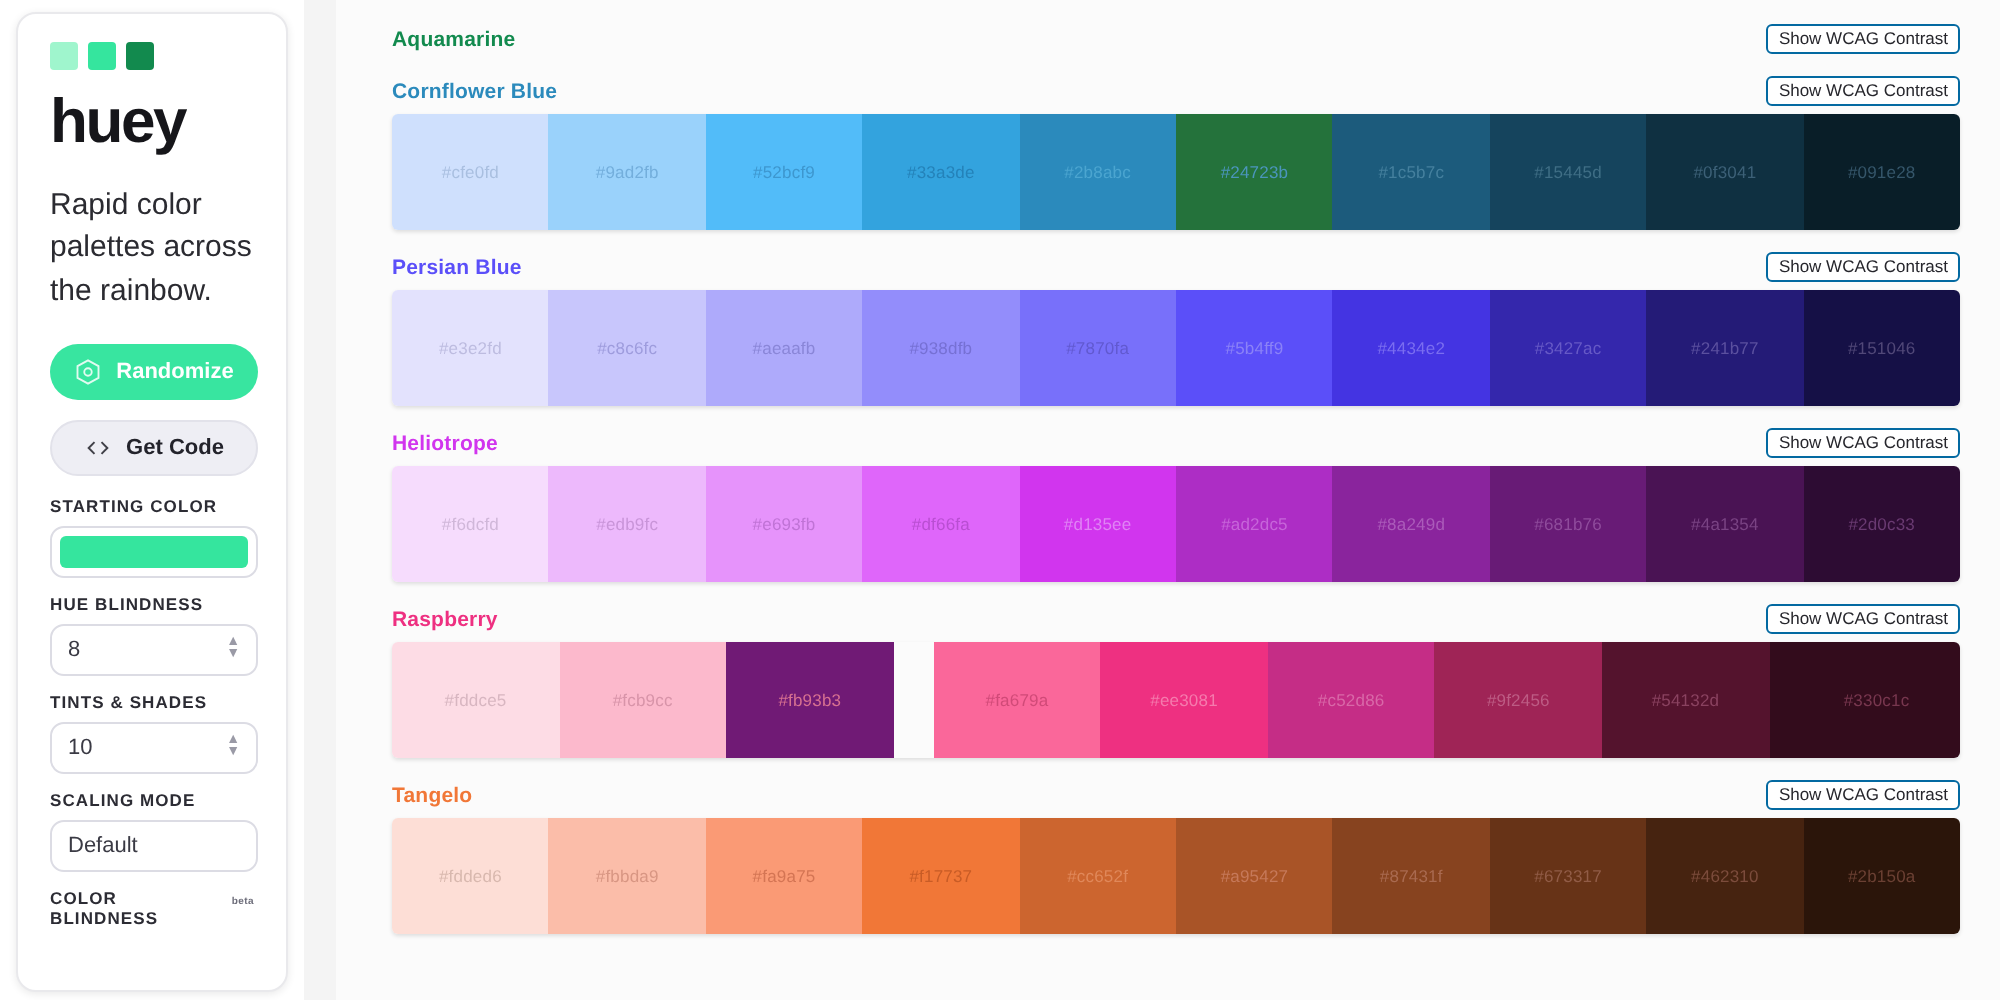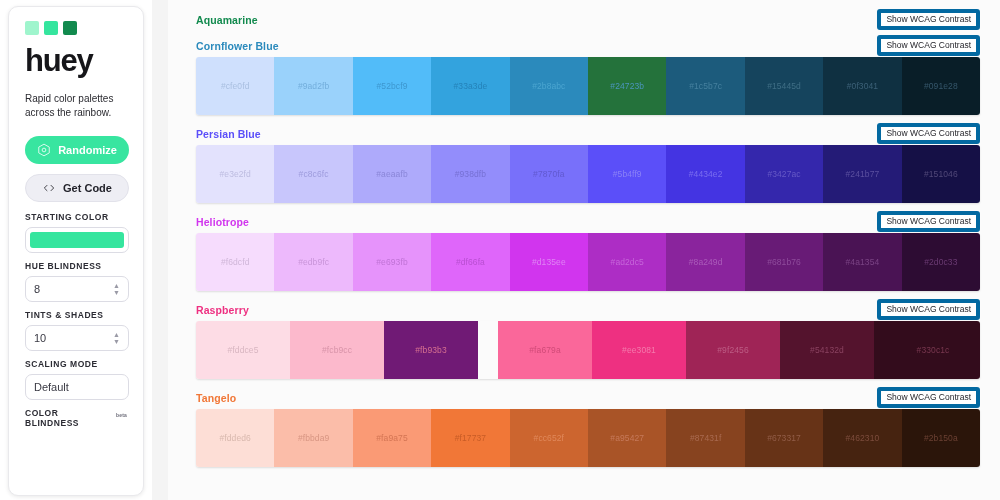--- a/index.html
+++ b/index.html
@@ -40,21 +40,21 @@
   .logo-sq { width: 14px; height: 14px; border-radius: 2px; }
   .brand {
     font-size: 31px;
     font-weight: 700;
     letter-spacing: -1.2px;
     color: #16161a;
     line-height: 1;
     margin-bottom: 16px;
   }
   .tagline {
-    font-size: 10px;
+    font-size: 15px;
     line-height: 1.42;
     color: #2b2b31;
     margin-bottom: 16px;
   }
   .btn {
     display: flex;
     align-items: center;
     justify-content: center;
     gap: 7px;
     width: 104px;
@@ -130,21 +130,21 @@
     font-size: 10.5px;
     font-weight: 700;
     letter-spacing: .1px;
     text-align: right;
   }
   .wcag-btn {
     font-size: 8.5px;
     font-weight: 400;
     color: #26262c;
     background: #ffffff;
-    border: 4px solid #0369a1;
+    border: 1px solid #0369a1;
     border-radius: 3px;
     padding: 2px 5px 3px 5px;
     cursor: pointer;
     line-height: 1;
     font-family: "Liberation Sans", sans-serif;
   }
   .swatches {
     display: flex;
     height: 58px;
     border-radius: 3px;
@@ -301,20 +301,21 @@
         <div class="row-head">
           <div class="row-title" style="color: rgb(238, 48, 129);">Raspberry</div>
           <button class="wcag-btn">Show WCAG Contrast</button>
         </div>
         <div class="swatches">
           <div class="swatch" style="background: rgb(253, 220, 229); color: rgb(216, 182, 193);">#fddce5</div>
           <div class="swatch" style="background: rgb(252, 185, 204); color: rgb(216, 148, 169);">#fcb9cc</div>
           <div class="swatch" style="background: #701a75; color: rgb(214, 112, 144);">#fb93b3</div>
           <div class="swatch" style="background: rgb(250, 103, 154); color: rgb(209, 74, 120); margin-left: 20px;">#fa679a</div>
           <div class="swatch" style="background: rgb(238, 48, 129); color: rgb(245, 122, 173);">#ee3081</div>
+          <div class="swatch" style="background: rgb(197, 45, 134); color: rgb(217, 104, 168);">#c52d86</div>
           <div class="swatch" style="background: rgb(159, 36, 86); color: rgb(189, 92, 132);">#9f2456</div>
           <div class="swatch" style="background: rgb(84, 19, 45); color: rgb(138, 66, 96);">#54132d</div>
           <div class="swatch" style="background: rgb(51, 12, 28); color: rgb(120, 55, 79); padding-left: 12px;">#330c1c</div>
         </div>
       </div>
       <div class="palette-row">
         <div class="row-head">
           <div class="row-title" style="color: rgb(241, 119, 55);">Tangelo</div>
           <button class="wcag-btn">Show WCAG Contrast</button>
         </div>

